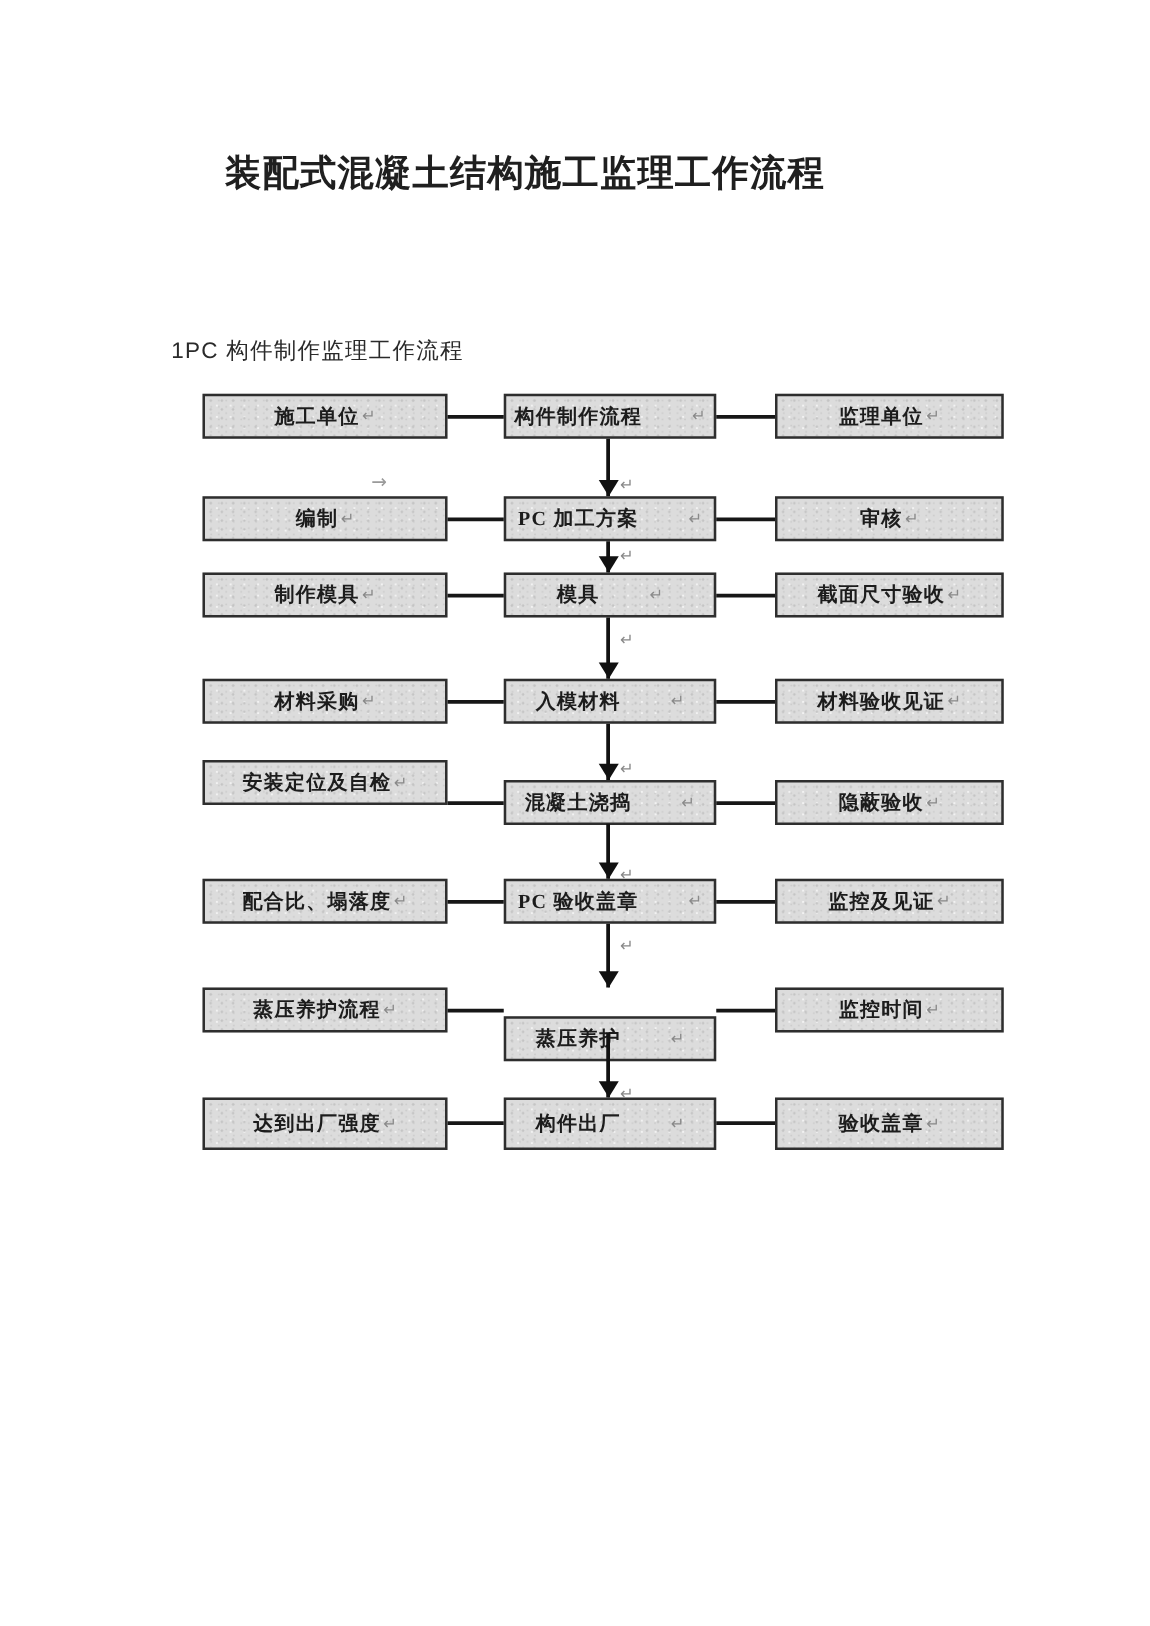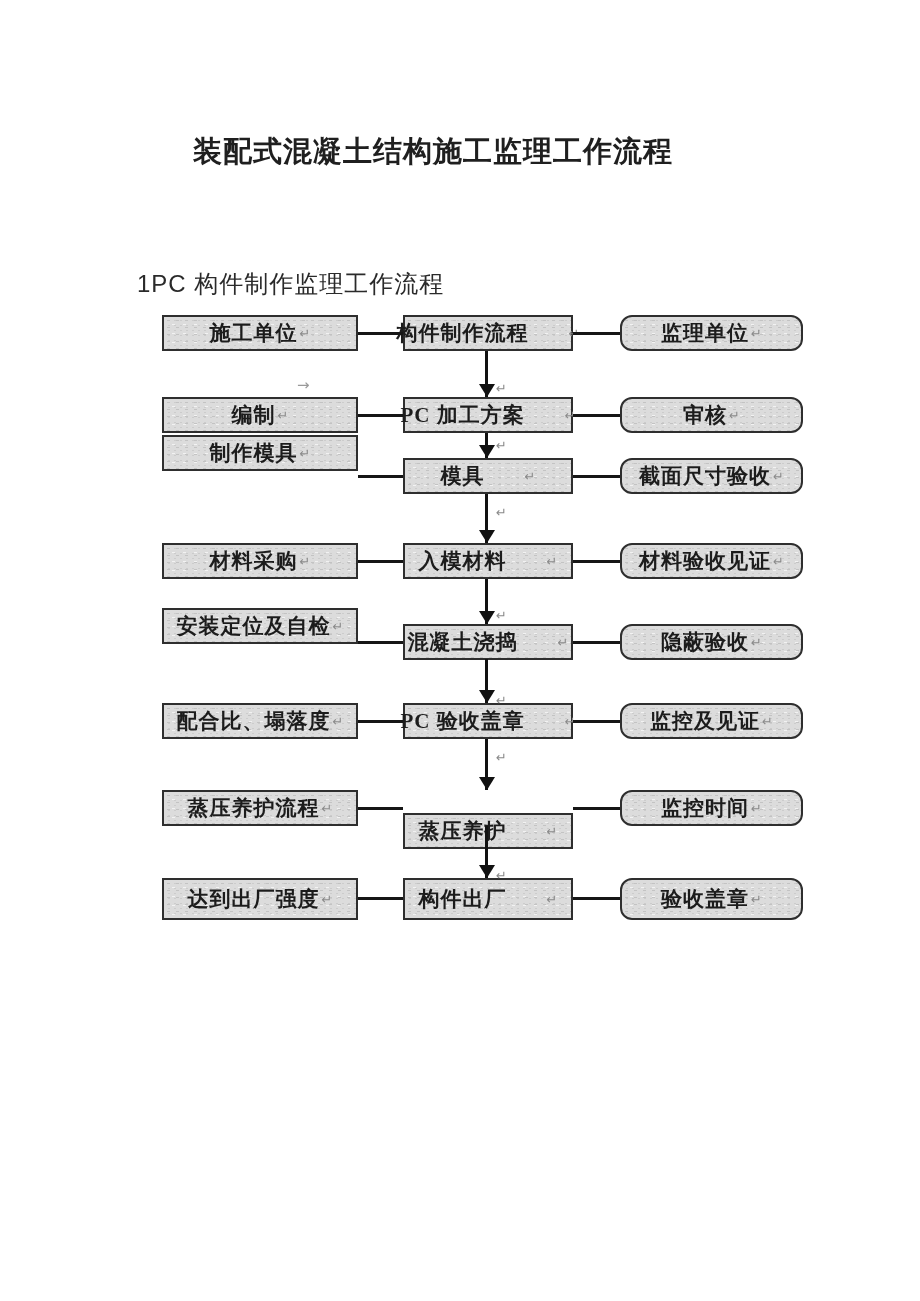--- a/index.html
+++ b/index.html
@@ -6,32 +6,32 @@
   .page{
     position:relative;
     width:920px;height:1301px;
     background:#ffffff;
     font-family:"Liberation Serif","DejaVu Serif",serif;
     overflow:hidden;
   }
   .doc-title{
     position:absolute;
     top:115px;left:0;width:832px;
-    margin:17px;
+    margin:4px;
     text-align:center;
     font-size:29px;
     font-weight:bold;
     color:#1f1f1f;
     letter-spacing:1px;
     font-family:Liberation Mono, monospace;
   }
   .section-heading{
     position:absolute;
     top:268px;left:137px;
-    font-size:24px;
+    font-size:18px;
     color:#2a2a2a;
     font-family:"Liberation Sans","DejaVu Sans",sans-serif;
     letter-spacing:1px;
   }
   .flow-box{
     position:absolute;
     height:36px;
     border:2px solid #2e2e2e;
     background-color:#dcdcdc;
     background-image:
@@ -40,23 +40,23 @@
       radial-gradient(#cccccc 0.8px, transparent 1px);
     background-size:9px 7px, 11px 9px, 6px 5px;
     background-position:0 0, 4px 3px, 2px 1px;
     display:flex;
     align-items:center;
     justify-content:center;
     box-sizing:border-box;
   }
   .col-left{left:162px;width:196px;}
   .col-mid{left:403px;width:170px;gap:38px;}
-  .col-right{left:620px;width:183px;border-radius:12px;}
+  .col-right{left:620px;width:183px;}
   .box-label{
-    font-size:21px;
+    font-size:16px;
     font-weight:bold;
     color:#1c1c1c;
     white-space:nowrap;
     letter-spacing:1px;
   }
   .return-mark{
     font-size:13px;
     color:#8a8a8a;
     margin-left:2px;
     font-weight:normal;
@@ -130,21 +130,21 @@
       <span class="box-label">PC 加工方案</span>
         <span class="return-mark">↵</span>
     </div>
     <div class="flow-box col-right" style="top:397px">
       <span class="box-label">审核</span>
         <span class="return-mark">↵</span>
     </div>
     <div class="h-line" style="top:414px;left:358px;width:45px"></div>
     <div class="h-line" style="top:414px;left:573px;width:47px"></div>
 
-    <div class="flow-box col-left" style="top:435px">
+    <div class="flow-box col-left" style="top:458px">
       <span class="box-label">制作模具</span>
         <span class="return-mark">↵</span>
     </div>
     <div class="flow-box col-mid" style="top:458px">
       <span class="box-label">模具</span>
         <span class="return-mark">↵</span>
     </div>
     <div class="flow-box col-right" style="top:458px">
       <span class="box-label">截面尺寸验收</span>
         <span class="return-mark">↵</span>

